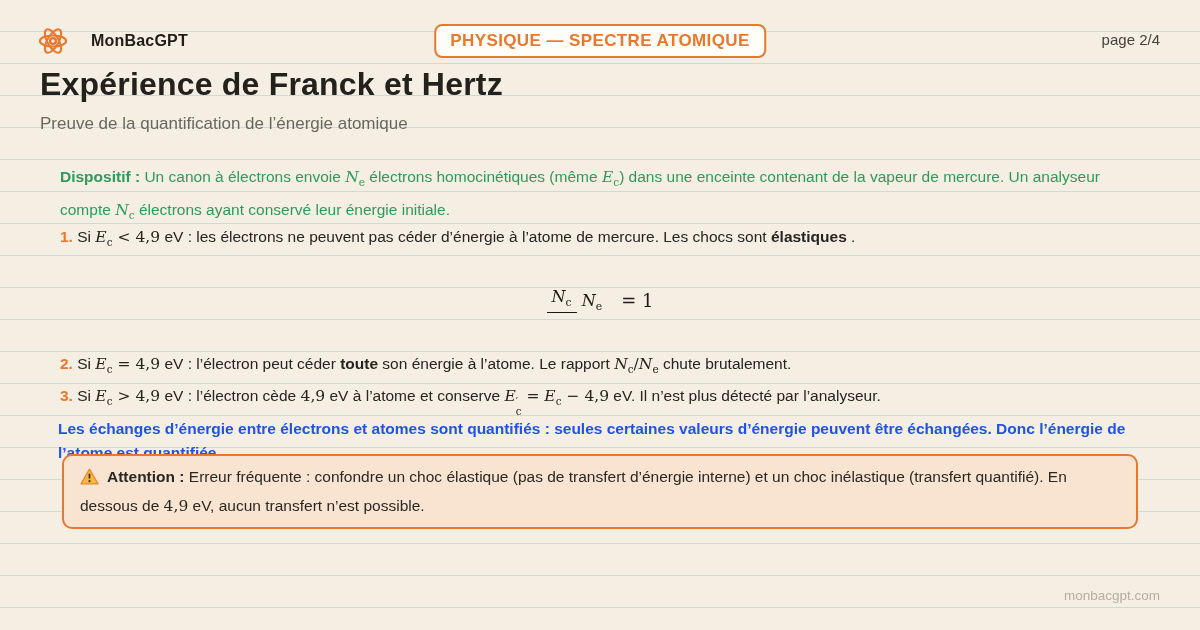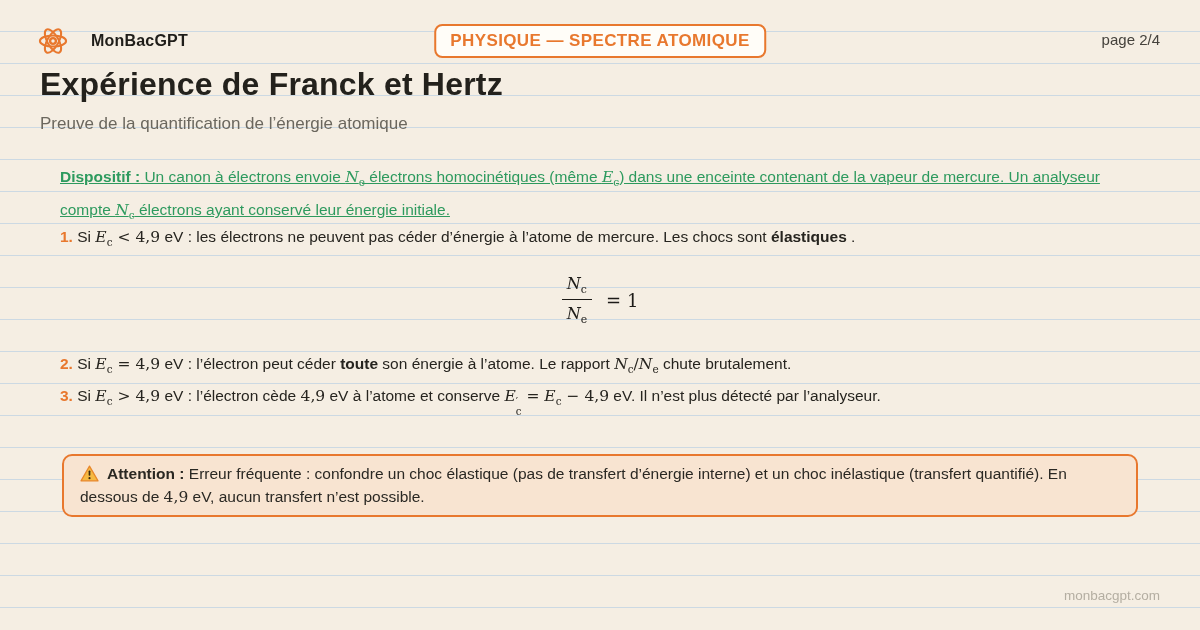--- a/index.html
+++ b/index.html
@@ -27,50 +27,50 @@
     background:var(--badge-bg); color:var(--accent);
     font-size:17px; font-weight:bold; letter-spacing:.4px;
     padding:5px 14px; white-space:nowrap;
   }
   .page-num{ position:absolute; right:40px; top:9px; font-size:15px; color:var(--pagenum); }
   
   .title{ position:absolute; left:40px; top:66px; font-size:32px; font-weight:bold; color:#23211c; letter-spacing:.2px; }
   .subtitle{ position:absolute; left:40px; top:114px; font-size:17px; color:var(--muted); }
   
   .bodytext{ font-size:15.5px; line-height:28px; }
-  .green-par{ position:absolute; left:60px; width:1082px; top:163px; color:var(--green);text-decoration:underline; }
+  .green-par{ position:absolute; left:60px; width:1082px; top:163px; color:var(--green); }
   .green-par b{ font-weight:bold; }
   .item{ position:absolute; left:60px; width:1082px; line-height:24px; white-space:nowrap; }
   .item .num{ color:var(--accent); font-weight:bold; }
   .item-1{ top:225px; } .item-2{ top:352px; } .item-3{ top:384px; }
   
   .m, .mn{ font-family:"DejaVu Serif", serif; }
   .m i{ font-style:italic; }
   .m sub{ font-size:.68em; }
   .mn{ font-style:normal; }
   .ss{ display:inline-flex; flex-direction:column; align-items:flex-start; font-size:.66em; line-height:1; vertical-align:-.35em; }
   
   .equation{
     position:absolute; left:0; right:0; top:270px; height:60px;
     display:flex; align-items:center; justify-content:center; gap:14px;
     font-family:"DejaVu Serif", serif; font-size:18px; color:var(--mathink);
   }
-  .frac{ display:inline-flex; flex-direction:column; align-items:center; font-size:16px; }
+  .frac{ display:inline-flex; flex-direction:row; align-items:center; font-size:16px; }
   .fr-top{ padding:0 5px 2px; border-bottom:1.4px solid var(--mathink); }
   .fr-bot{ padding:4px 5px 0; }
   .frac i{ font-style:italic; } .frac sub{ font-size:.68em; }
   .eq-note{ margin-left:14px; }
   
   .conclusion{ position:absolute; left:58px; width:1090px; top:417px; font-size:15.5px; font-weight:bold; color:var(--blue); line-height:24px; }
   
   .warning{
     position:absolute; left:62px; width:1076px; top:454px;
     border:2px solid var(--warn-border); border-radius:10px;
     background:var(--warn-bg); padding:8px 16px;
-    font-size:15.5px; line-height:20px; color:#2a2823; min-height:62px;
+    font-size:15.5px; line-height:26px; color:#2a2823; min-height:62px;
   }
   .warn-icon{ display:inline-block; vertical-align:-3px; margin-right:8px; }
   .warning b{ font-weight:bold; }
   
   .footer{ position:absolute; right:40px; top:588px; font-size:13.5px; color:var(--footer); }
 </style>
 </head>
 <body>
 
 <div class="page">
@@ -108,20 +108,21 @@
       <span class="eq-rhs">= 1</span>
     </div>
 
   <p class="item item-2 bodytext"><b class="num">2.</b><span> Si </span><span class="m"><i>E</i><sub>c</sub><span class="mn"> = 4,9</span></span><span> eV : l’électron peut céder </span><b>toute</b><span> son énergie à l’atome. Le rapport </span><span class="m"><i>N</i><sub>c</sub><span class="mn">/</span><i>N</i><sub>e</sub></span><span> chute brutalement.</span></p>
 
   <p class="item item-3 bodytext"><b class="num">3.</b><span> Si </span><span class="m"><i>E</i><sub>c</sub><span class="mn"> &gt; 4,9</span></span><span> eV : l’électron cède </span><span class="mn">4,9</span><span> eV à l’atome et conserve </span><span class="m"><i>E</i><span class="ss">
           <span>′</span>
           <span>c</span>
         </span><span class="mn"> = </span><i>E</i><sub>c</sub><span class="mn"> − 4,9</span></span><span> eV. Il n’est plus détecté par l’analyseur.</span></p>
 
+  <p class="conclusion">Les échanges d’énergie entre électrons et atomes sont quantifiés : seules certaines valeurs d’énergie peuvent être échangées. Donc l’énergie de l’atome est quantifiée.</p>
 
   <div class="warning"><span class="warn-icon"><svg width="19" height="17" viewBox="0 0 24 22">
           <path d="M12 1.5 L23 20.5 H1 Z" fill="#f5b942" stroke="#e8872a" stroke-width="1.6" stroke-linejoin="round"></path>
           <rect x="10.9" y="7" width="2.2" height="7" rx="1" fill="#3a2a10"></rect>
           <circle cx="12" cy="17" r="1.4" fill="#3a2a10"></circle>
         </svg></span><b>Attention :</b><span> Erreur fréquente : confondre un choc élastique (pas de transfert d’énergie interne) et un choc inélastique (transfert quantifié). En dessous de </span><span class="mn">4,9</span><span> eV, aucun transfert n’est possible.</span></div>
 
   <div class="footer">monbacgpt.com</div>
 
 </div>

